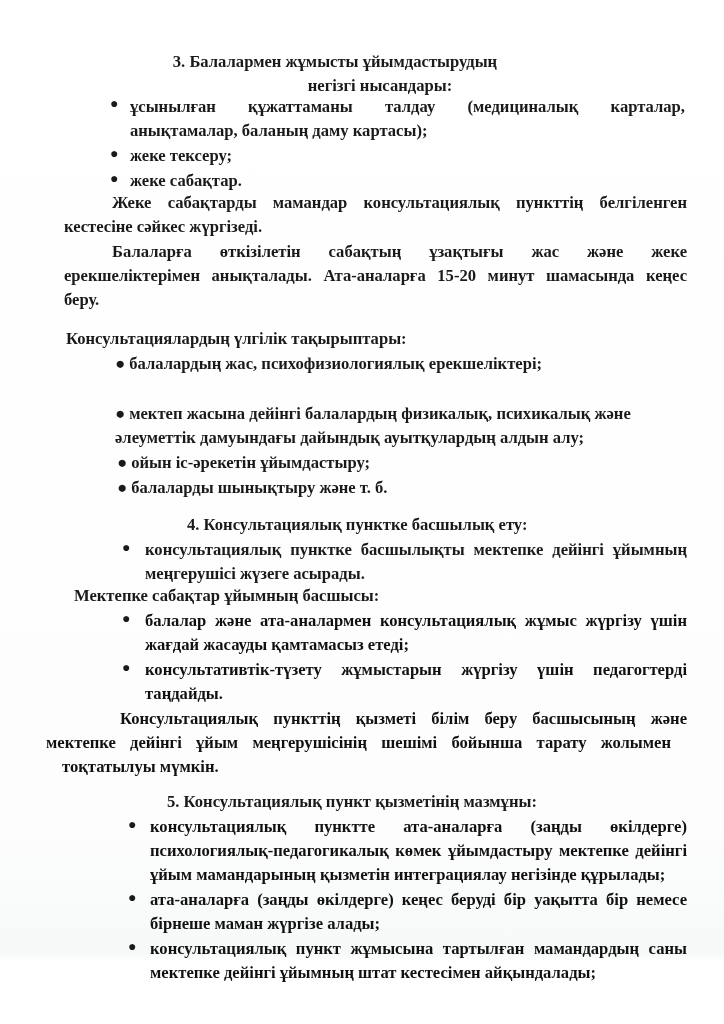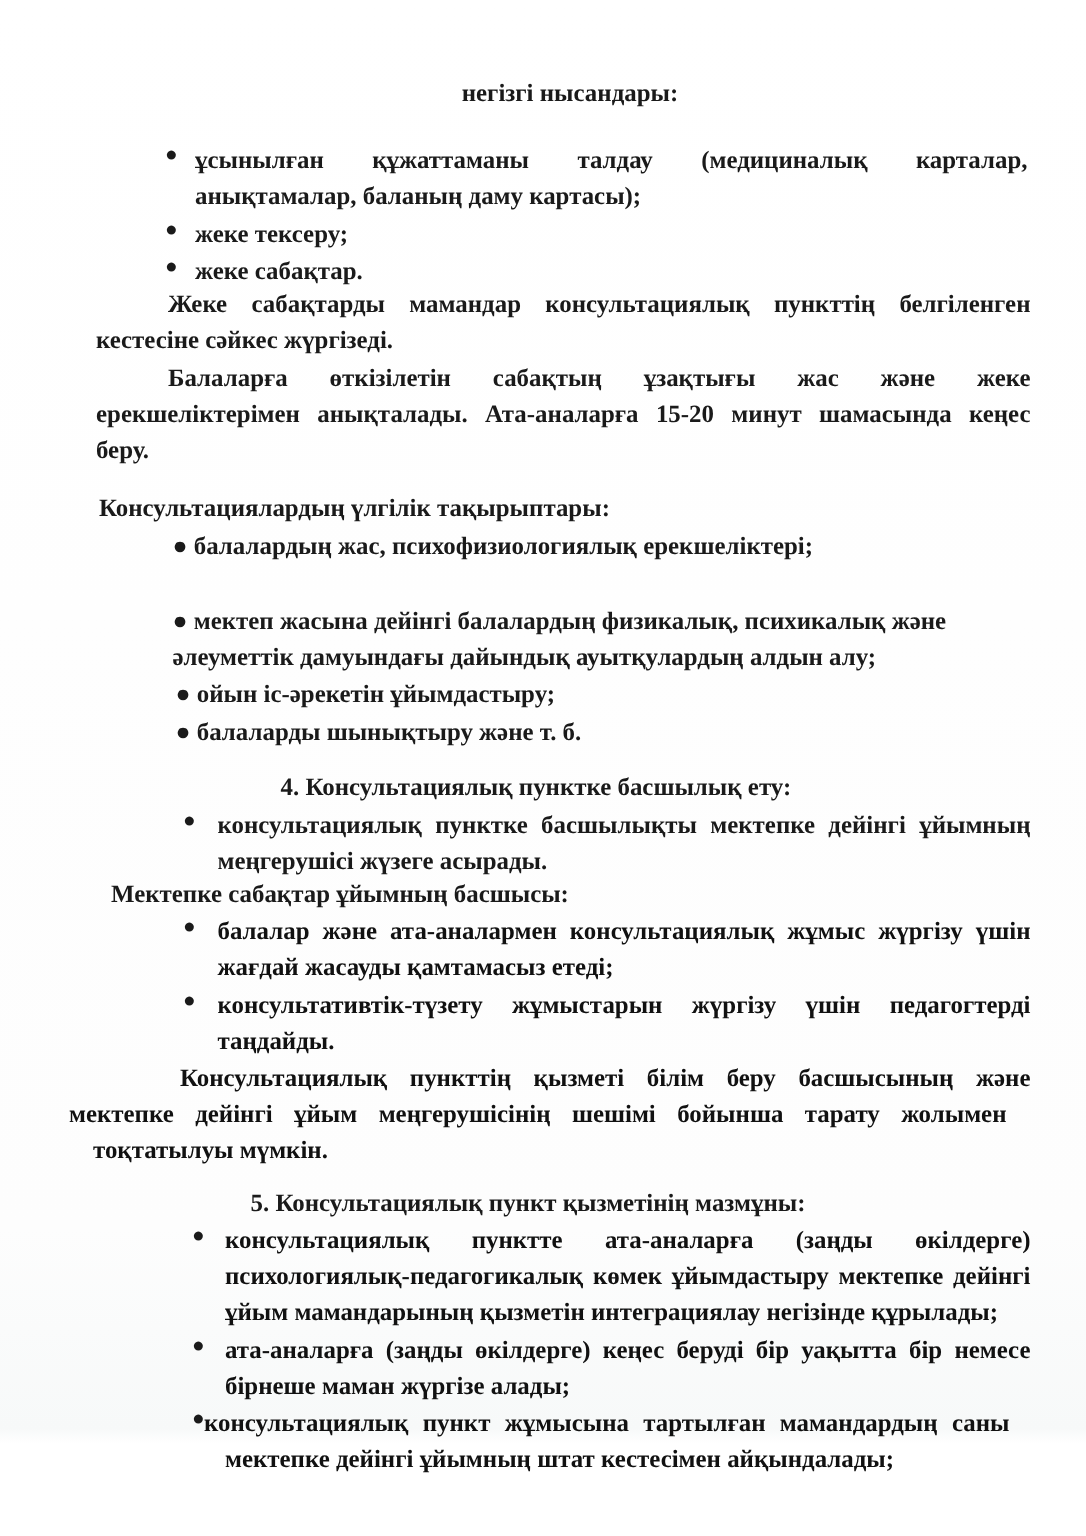--- a/index.html
+++ b/index.html
@@ -20,20 +20,21 @@
   .jfull { text-align: justify; text-align-last: justify; }
   .bullet { position: absolute; font-size: 14px; }
   .dark { color: #111; }
 </style>
 </head>
 <body>
 
 <div class="page">
 
   <div class="blk bold center" style="left:100px; top:50px; width:470px;">
+    <div>3. Балалармен жұмысты ұйымдастырудың</div>
     <div style="padding-left:90px;">негізгі нысандары:</div>
   </div>
 
   <span class="bullet" style="left:110px; top:96px;">●</span>
   <div class="blk jfull" style="left:130px; top:95px; width:555px;">
     <div>ұсынылған  құжаттаманы  талдау  (медициналық  карталар,</div>
   </div>
   <div class="blk" style="left:130px; top:119px; width:555px;">
     <div>анықтамалар, баланың даму картасы);</div>
   </div>
@@ -83,16 +84,16 @@
   <span class="bullet" style="left:128px; top:817px;">●</span>
   <div class="blk jfull dark" style="left:150px; top:815px; width:537px;">консультациялық пунктте ата-аналарға (заңды өкілдерге)</div>
   <div class="blk jfull dark" style="left:150px; top:839px; width:537px;">психологиялық-педагогикалық көмек ұйымдастыру мектепке дейінгі</div>
   <div class="blk dark" style="left:150px; top:863px;">ұйым мамандарының қызметін интеграциялау негізінде құрылады;</div>
 
   <span class="bullet" style="left:128px; top:890px;">●</span>
   <div class="blk jfull dark" style="left:150px; top:888px; width:537px;">ата-аналарға (заңды өкілдерге) кеңес беруді бір уақытта бір немесе</div>
   <div class="blk dark" style="left:150px; top:912px;">бірнеше маман жүргізе алады;</div>
 
   <span class="bullet" style="left:128px; top:939px;">●</span>
-  <div class="blk jfull dark" style="left:136px; top:937px; width:537px;">консультациялық пункт жұмысына тартылған мамандардың саны</div>
+  <div class="blk jfull dark" style="left:150px; top:937px; width:537px;">консультациялық пункт жұмысына тартылған мамандардың саны</div>
   <div class="blk dark" style="left:150px; top:961px;">мектепке дейінгі ұйымның штат кестесімен айқындалады;</div>
 
 </div>
 
 </body></html>

